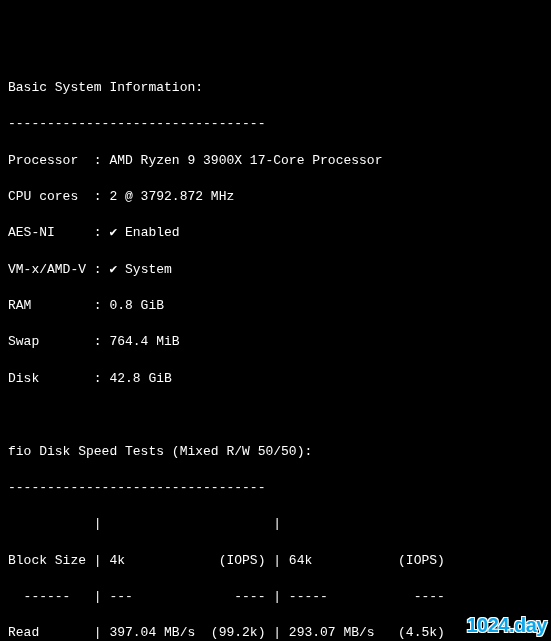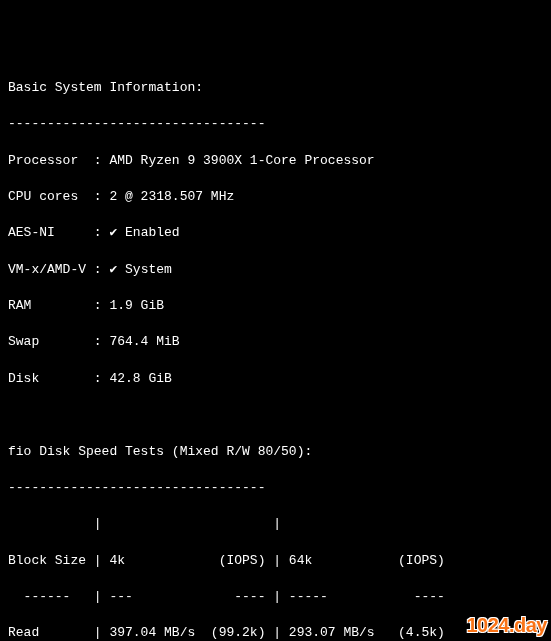--- a/index.html
+++ b/index.html
@@ -16,42 +16,42 @@
     overflow: hidden;
     position: relative;
   }
   .watermark {
     position: absolute;
     bottom: 2px;
     right: 4px;
     font-family: Arial, sans-serif;
     font-weight: bold;
     font-size: 20px;
-    color: #f97316;
+    color: #0ea5e9;
     text-shadow: -1px -1px 0 #fff, 1px -1px 0 #fff, -1px 1px 0 #fff, 1px 1px 0 #fff;
     letter-spacing: -0.5px;
   }
   .line { display: block; }
 </style>
 </head>
 <body>
 
 
 
 <span class="line">Basic System Information:</span>
 <span class="line">---------------------------------</span>
-<span class="line">Processor  : AMD Ryzen 9 3900X 1-Core Processor</span>
-<span class="line">CPU cores  : 2 @ 2318.507 MHz</span>
+<span class="line">Processor  : AMD Ryzen 9 3900X 17-Core Processor</span>
+<span class="line">CPU cores  : 2 @ 3792.872 MHz</span>
 <span class="line">AES-NI     : ✔ Enabled</span>
 <span class="line">VM-x/AMD-V : ✔ System</span>
-<span class="line">RAM        : 1.9 GiB</span>
+<span class="line">RAM        : 0.8 GiB</span>
 <span class="line">Swap       : 764.4 MiB</span>
 <span class="line">Disk       : 42.8 GiB</span>
 <span class="line"> </span>
-<span class="line">fio Disk Speed Tests (Mixed R/W 80/50):</span>
+<span class="line">fio Disk Speed Tests (Mixed R/W 50/50):</span>
 <span class="line">---------------------------------</span>
 <span class="line">           |                      |</span>
 <span class="line">Block Size | 4k            (IOPS) | 64k           (IOPS)</span>
 <span class="line">  ------   | ---             ---- | -----           ----</span>
 <span class="line">Read       | 397.04 MB/s  (99.2k) | 293.07 MB/s   (4.5k)</span>
 
 
 
 
 

